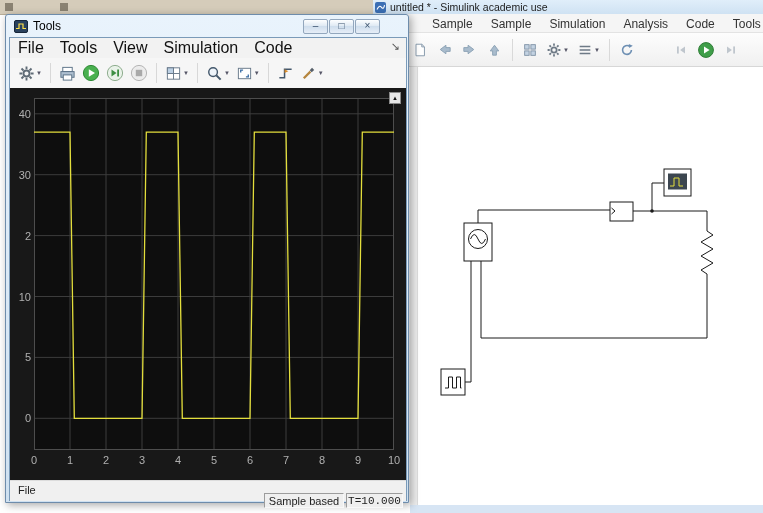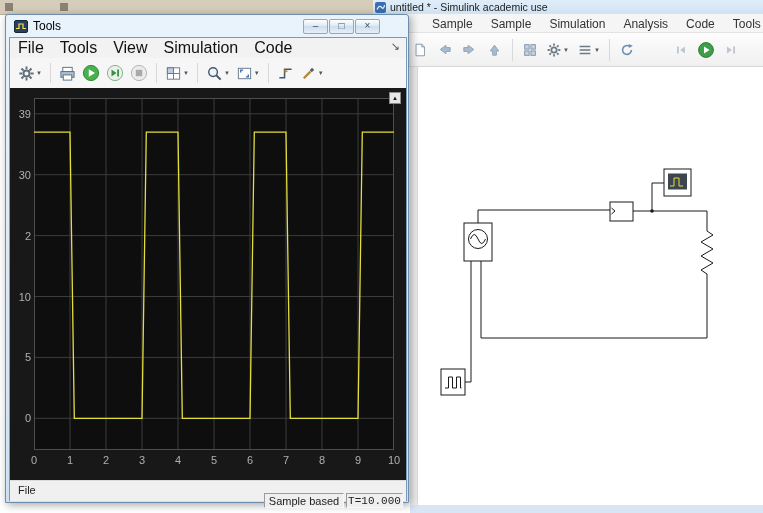--- a/index.html
+++ b/index.html
@@ -308,21 +308,21 @@
               <rect x="0.5" y="0.5" width="359" height="351" fill="none" stroke="#4d4d4d"></rect>
               <polyline fill="none" stroke="#e3de3c" stroke-width="1.3" points="0.0,34.1 36.0,34.1 40.3,320.3 108.0,320.3 112.3,34.1 144.0,34.1 148.3,320.3 216.0,320.3 220.3,34.1 252.0,34.1 256.3,320.3 324.0,320.3 328.3,34.1 360.0,34.1"></polyline>
             </svg>
         </div>
         <span class="expand-btn">▴</span>
       <span class="ytick" style="top: 324.332px; color: rgb(176, 176, 176);">0</span>
           <span class="ytick" style="top: 263.433px; color: rgb(176, 176, 176);">5</span>
           <span class="ytick" style="top: 202.533px; color: rgb(176, 176, 176);">10</span>
           <span class="ytick" style="top: 141.633px; color: rgb(176, 176, 176);">2</span>
           <span class="ytick" style="top: 80.7336px; color: rgb(176, 176, 176);">30</span>
-          <span class="ytick" style="top: 19.8339px; color: rgb(176, 176, 176);">39</span>
+          <span class="ytick" style="top: 19.8339px; color: rgb(176, 176, 176);">40</span>
           <span class="xtick" style="left: 16px; color: rgb(176, 176, 176);">0</span>
           <span class="xtick" style="left: 52px; color: rgb(176, 176, 176);">1</span>
           <span class="xtick" style="left: 88px; color: rgb(176, 176, 176);">2</span>
           <span class="xtick" style="left: 124px; color: rgb(176, 176, 176);">3</span>
           <span class="xtick" style="left: 160px; color: rgb(176, 176, 176);">4</span>
           <span class="xtick" style="left: 196px; color: rgb(176, 176, 176);">5</span>
           <span class="xtick" style="left: 232px; color: rgb(176, 176, 176);">6</span>
           <span class="xtick" style="left: 268px; color: rgb(176, 176, 176);">7</span>
           <span class="xtick" style="left: 304px; color: rgb(176, 176, 176);">8</span>
           <span class="xtick" style="left: 340px; color: rgb(176, 176, 176);">9</span>

